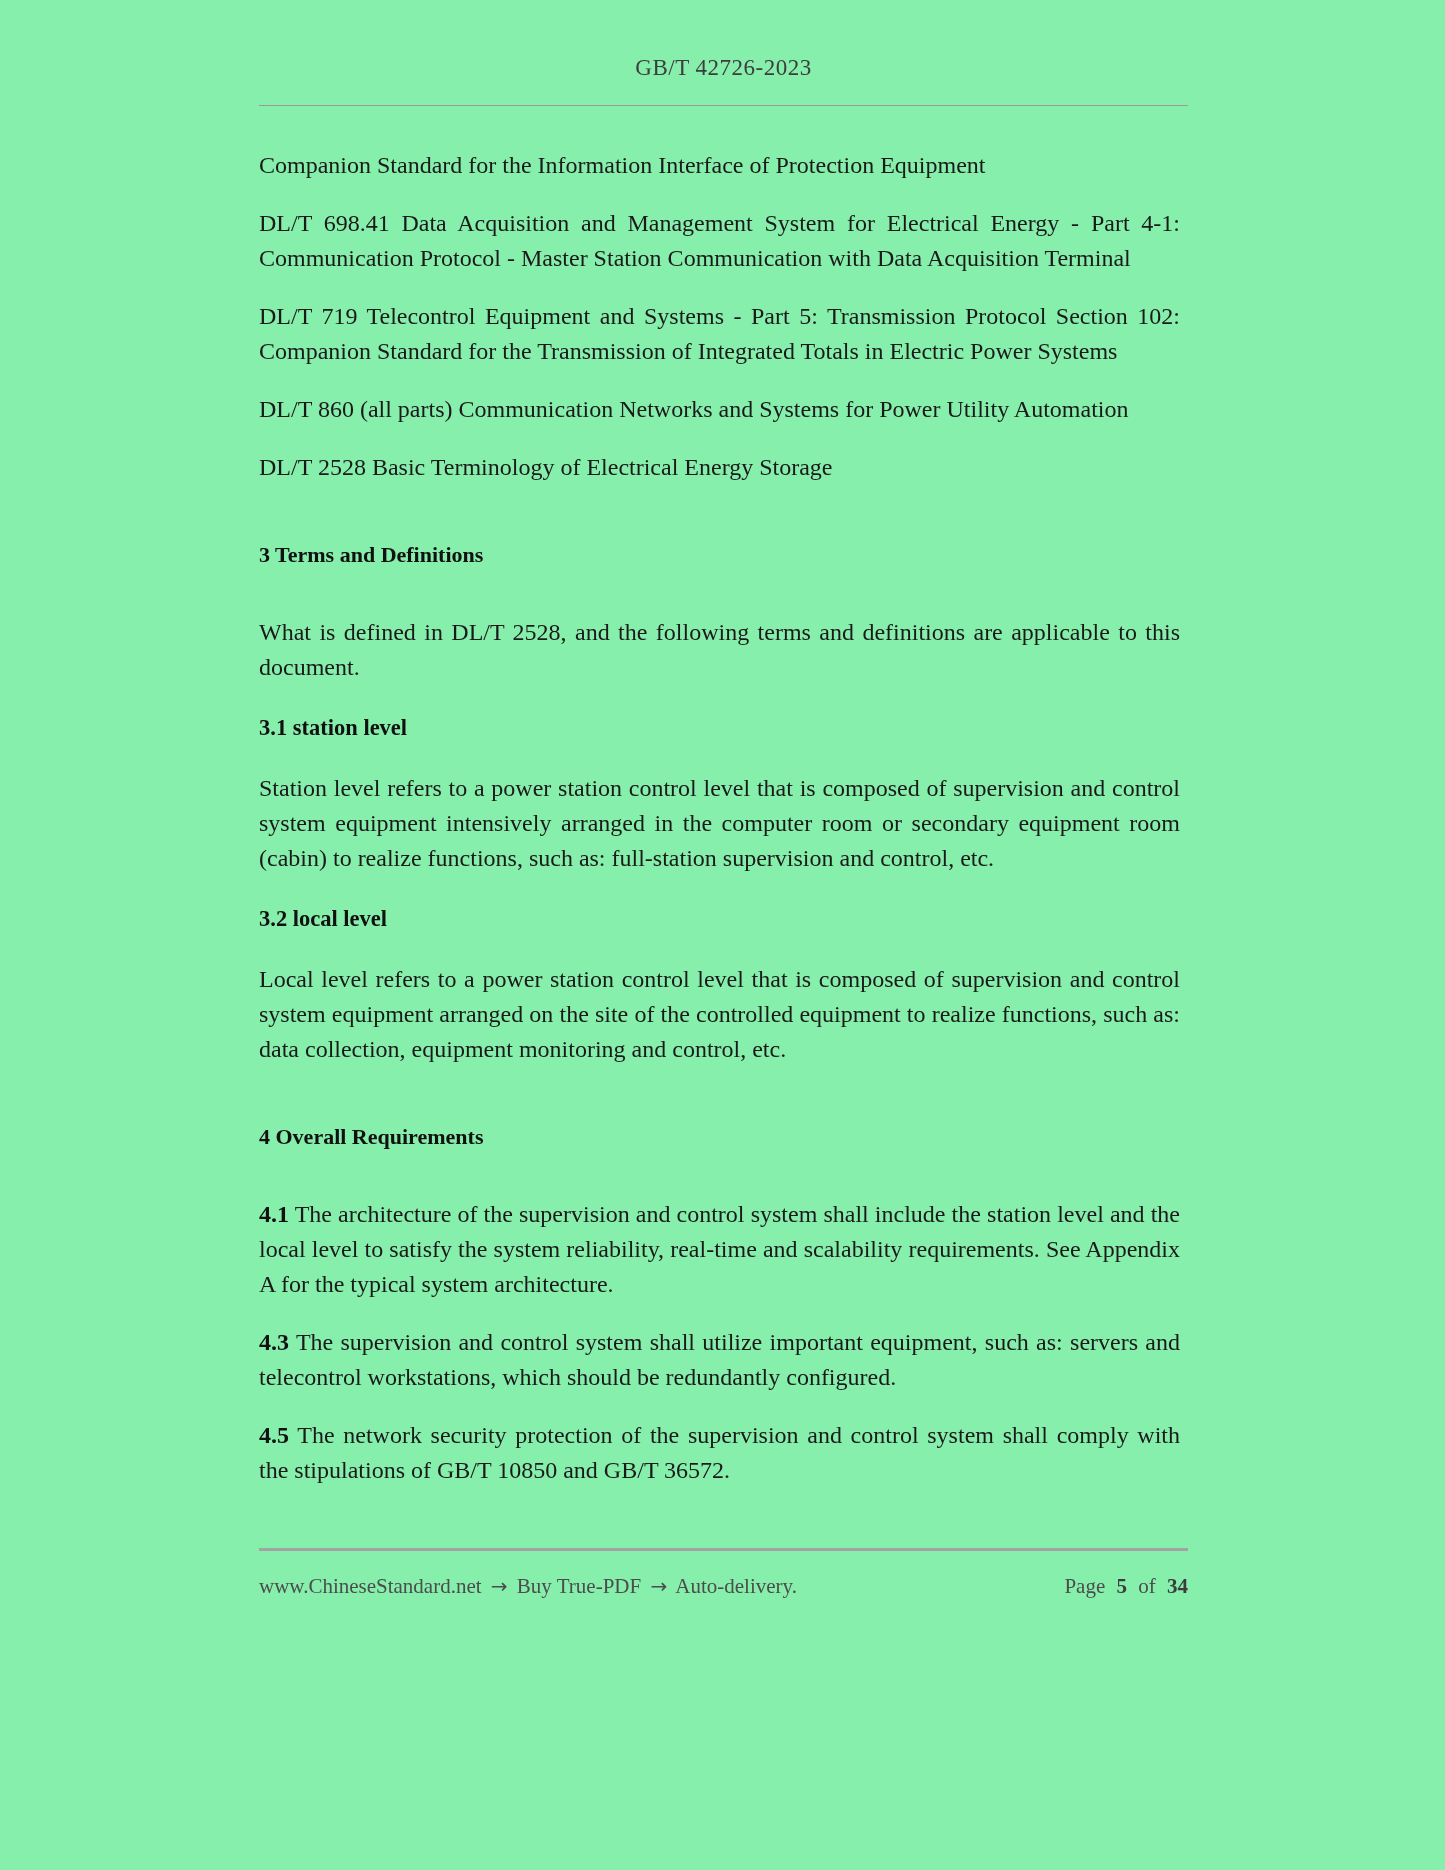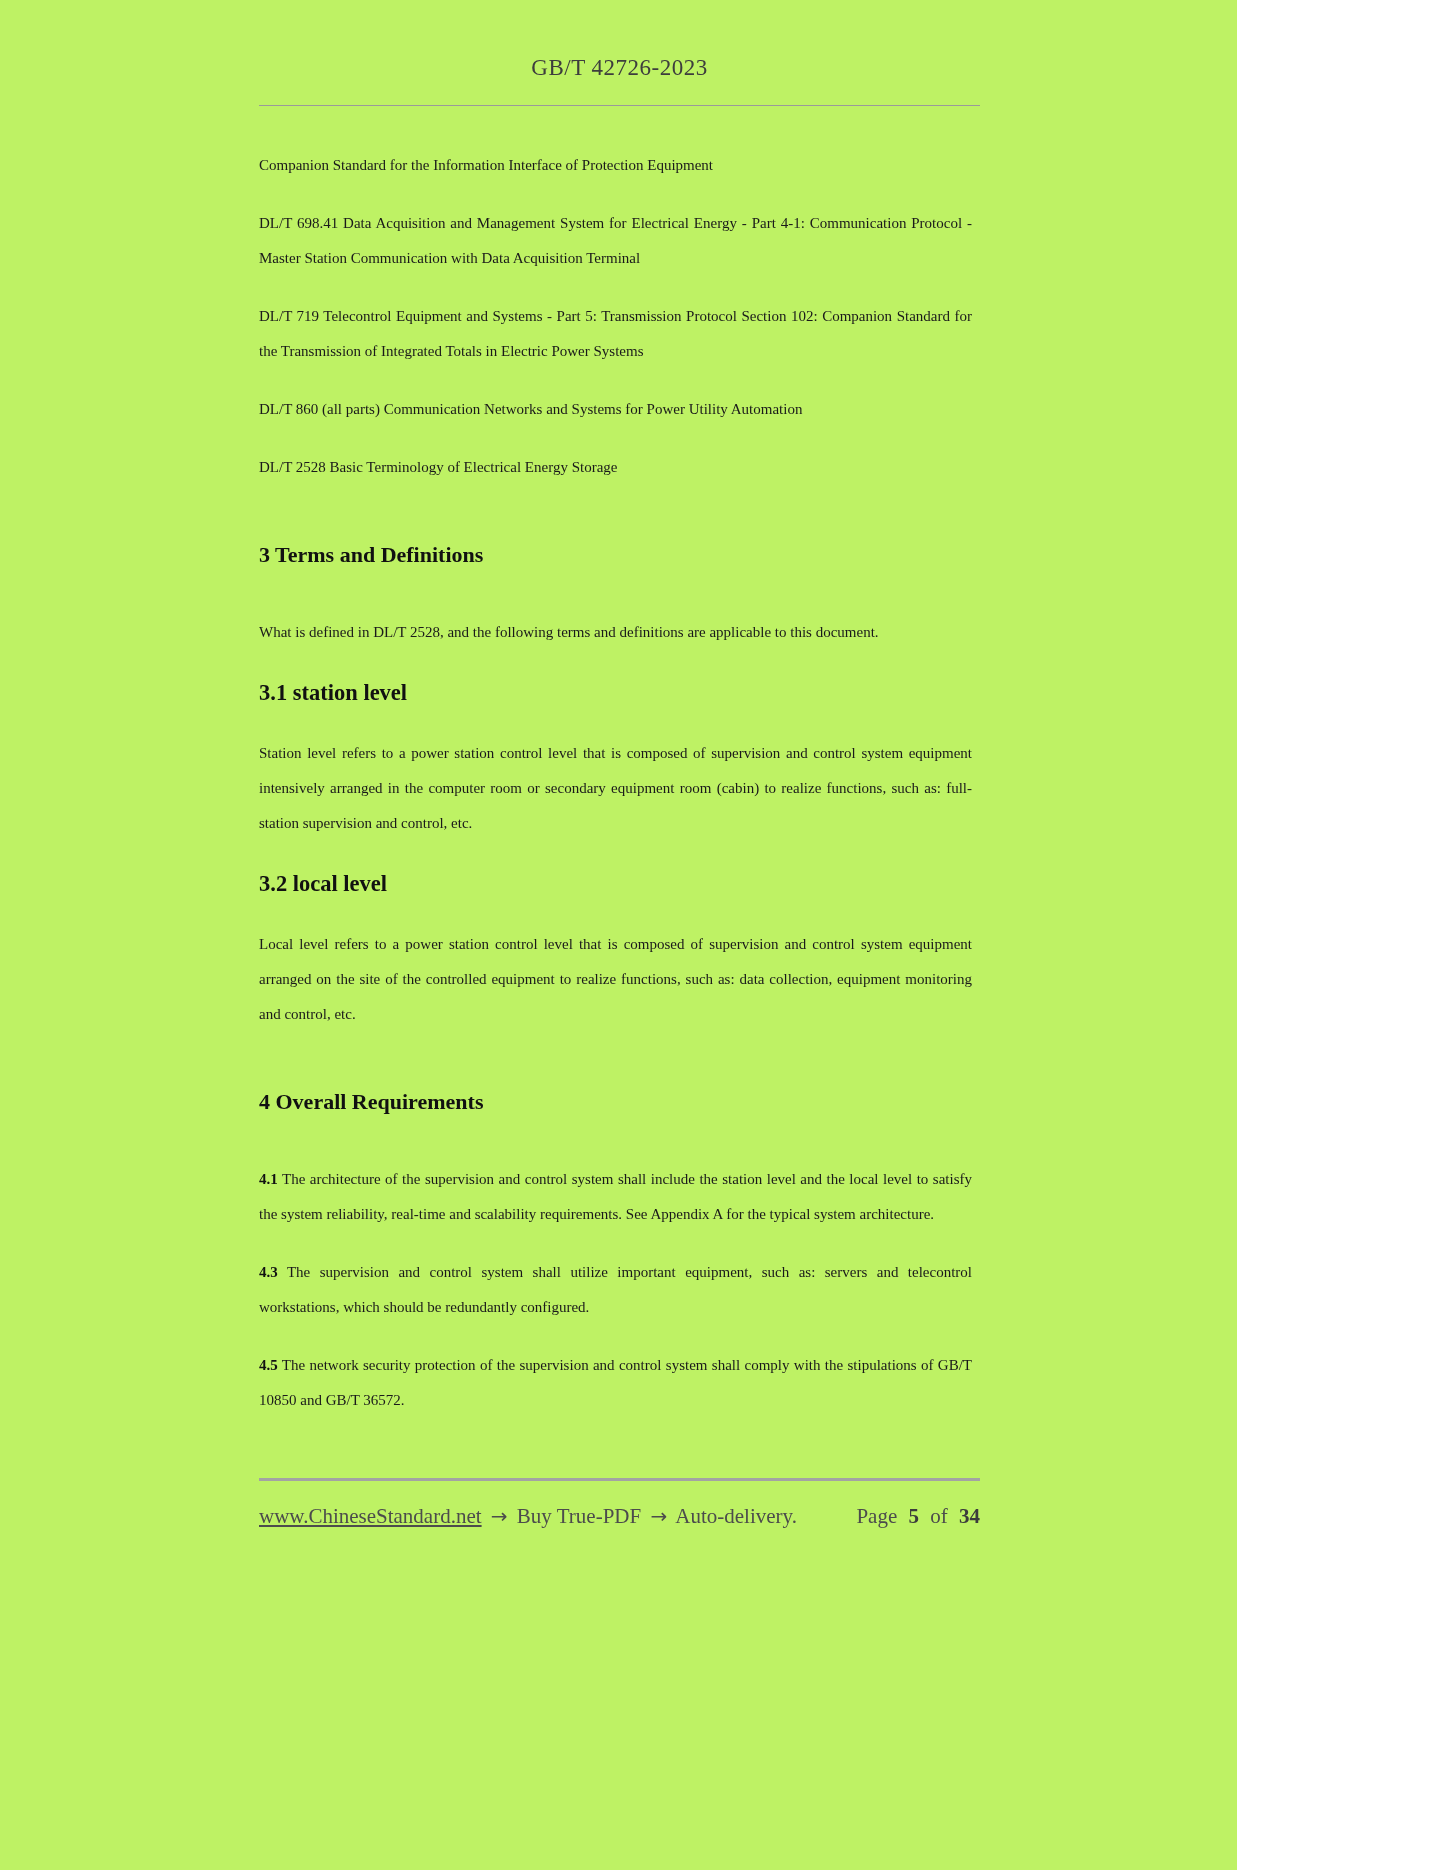--- a/index.html
+++ b/index.html
@@ -3,44 +3,44 @@
 <meta charset="utf-8">
 <title>GB/T 42726-2023 - Page 5</title>
 <style>
   html, body {
     margin: 0;
     padding: 0;
     background: #ffffff;
   }
   .page {
     position: relative;
-    width: 1237px;
+    width: 1445px;
     height: 1870px;
     box-sizing: border-box;
     padding: 50px 257px 0 259px;
-    background: #bef264;
+    background: #86efac;
     font-family: "Liberation Serif", serif;
     color: #1a1a1a;
     overflow: hidden;
   }
   .doc-title {
     font-size: 23px;
     line-height: 36px;
     text-align: center;
     color: #3d3d3d;
     letter-spacing: 0.5px;
   }
   .header-rule {
     height: 0;
     border-top: 1.5px solid #9a9a9a;
     margin: 19px 0 42px 0;
   }
   p.body-par {
     margin: 0 8px 23px 0;
-    font-size: 15px;
+    font-size: 24px;
     line-height: 35px;
     text-align: justify;
   }
   h1.section-heading {
     font-size: 22px;
     line-height: 40px;
     font-weight: bold;
     margin: 50px 0 40px 0;
     color: #111111;
   }
@@ -64,21 +64,20 @@
     display: flex;
     justify-content: space-between;
     align-items: baseline;
     margin-top: 20px;
     font-size: 21px;
     line-height: 30px;
     color: #4c4c4c;
   }
   .footer-left a.footer-link {
     color: #4c4c4c;
-    text-decoration: underline;
     cursor: pointer;
   }
   .footer-left .arrow {
     font-family: "DejaVu Sans", sans-serif;
     font-size: 20px;
     padding: 0 4px;
   }
   .footer-right {
     word-spacing: 6px;
   }

